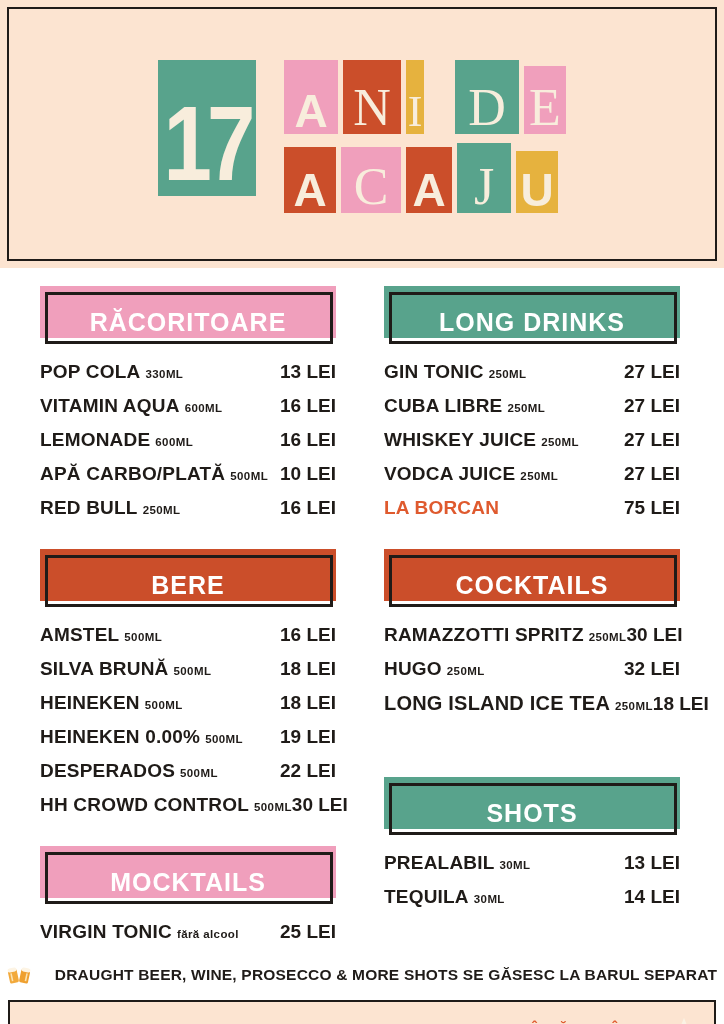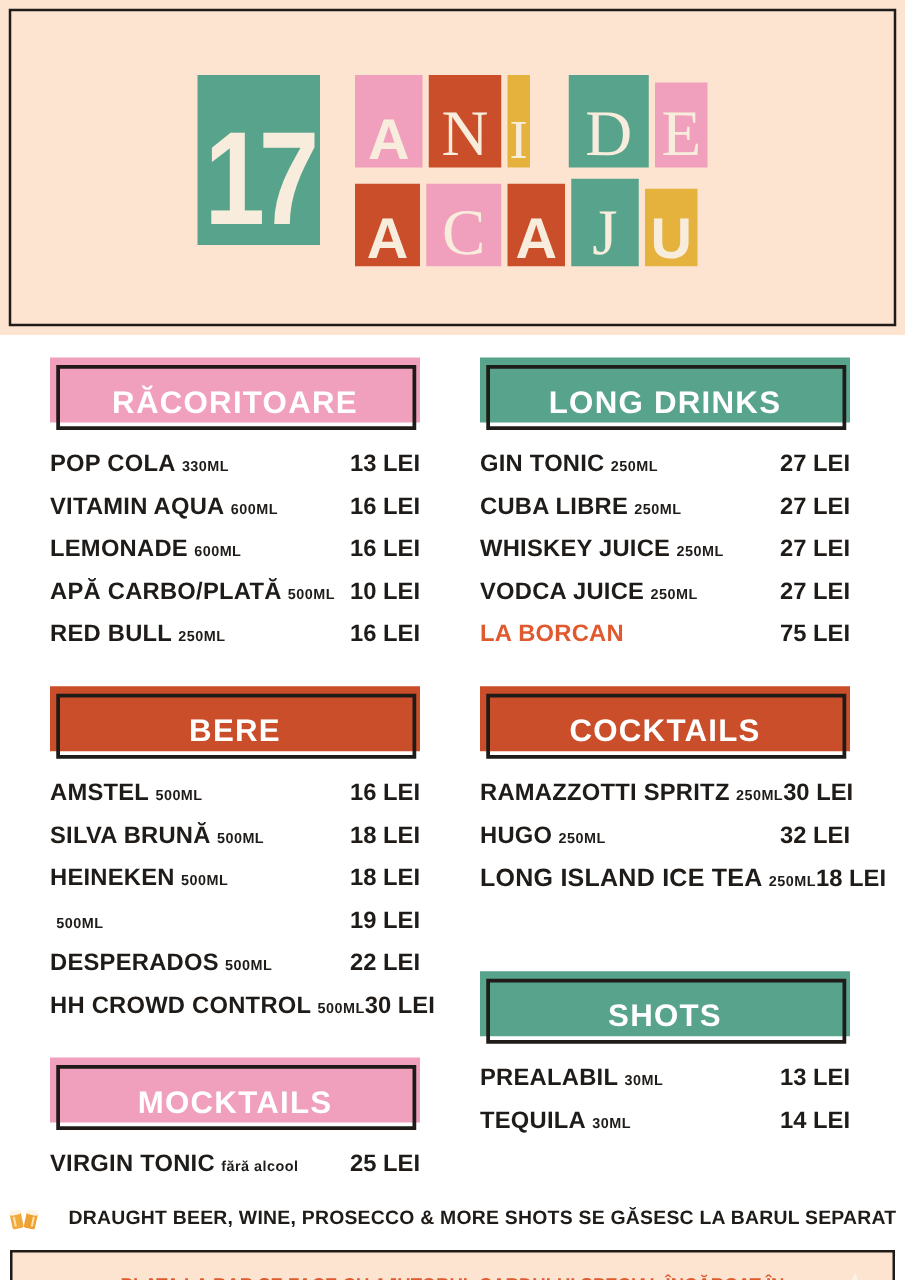--- a/index.html
+++ b/index.html
@@ -140,20 +140,21 @@
             <span class="nm">SILVA BRUNĂ</span>
             <span class="sz">500ML</span>
             <span class="pr" style="margin-left:auto">18 LEI</span>
           </li>
         <li class="row">
             <span class="nm">HEINEKEN</span>
             <span class="sz">500ML</span>
             <span class="pr" style="margin-left:auto">18 LEI</span>
           </li>
         <li class="row">
+            <span class="nm">HEINEKEN 0.00%</span>
             <span class="sz">500ML</span>
             <span class="pr" style="margin-left:auto">19 LEI</span>
           </li>
         <li class="row">
             <span class="nm">DESPERADOS</span>
             <span class="sz">500ML</span>
             <span class="pr" style="margin-left:auto">22 LEI</span>
           </li>
         <li class="row">
             <span class="nm">HH CROWD CONTROL</span>

